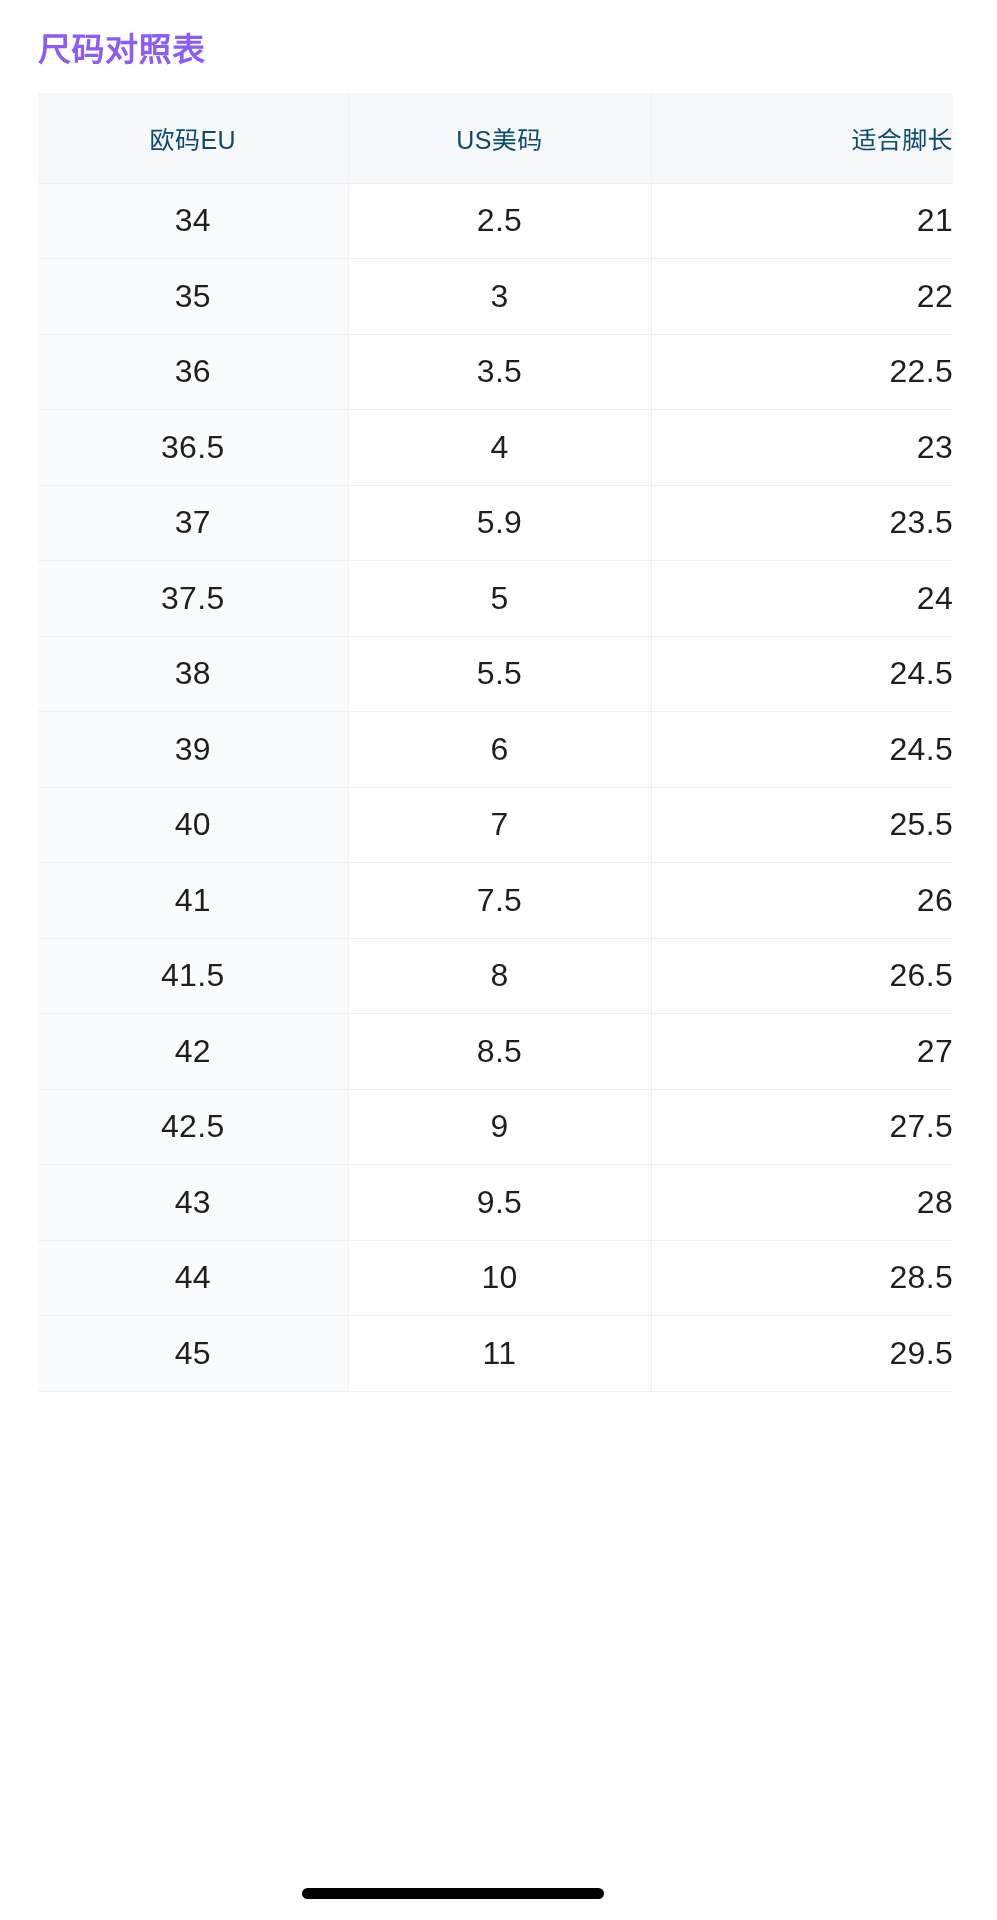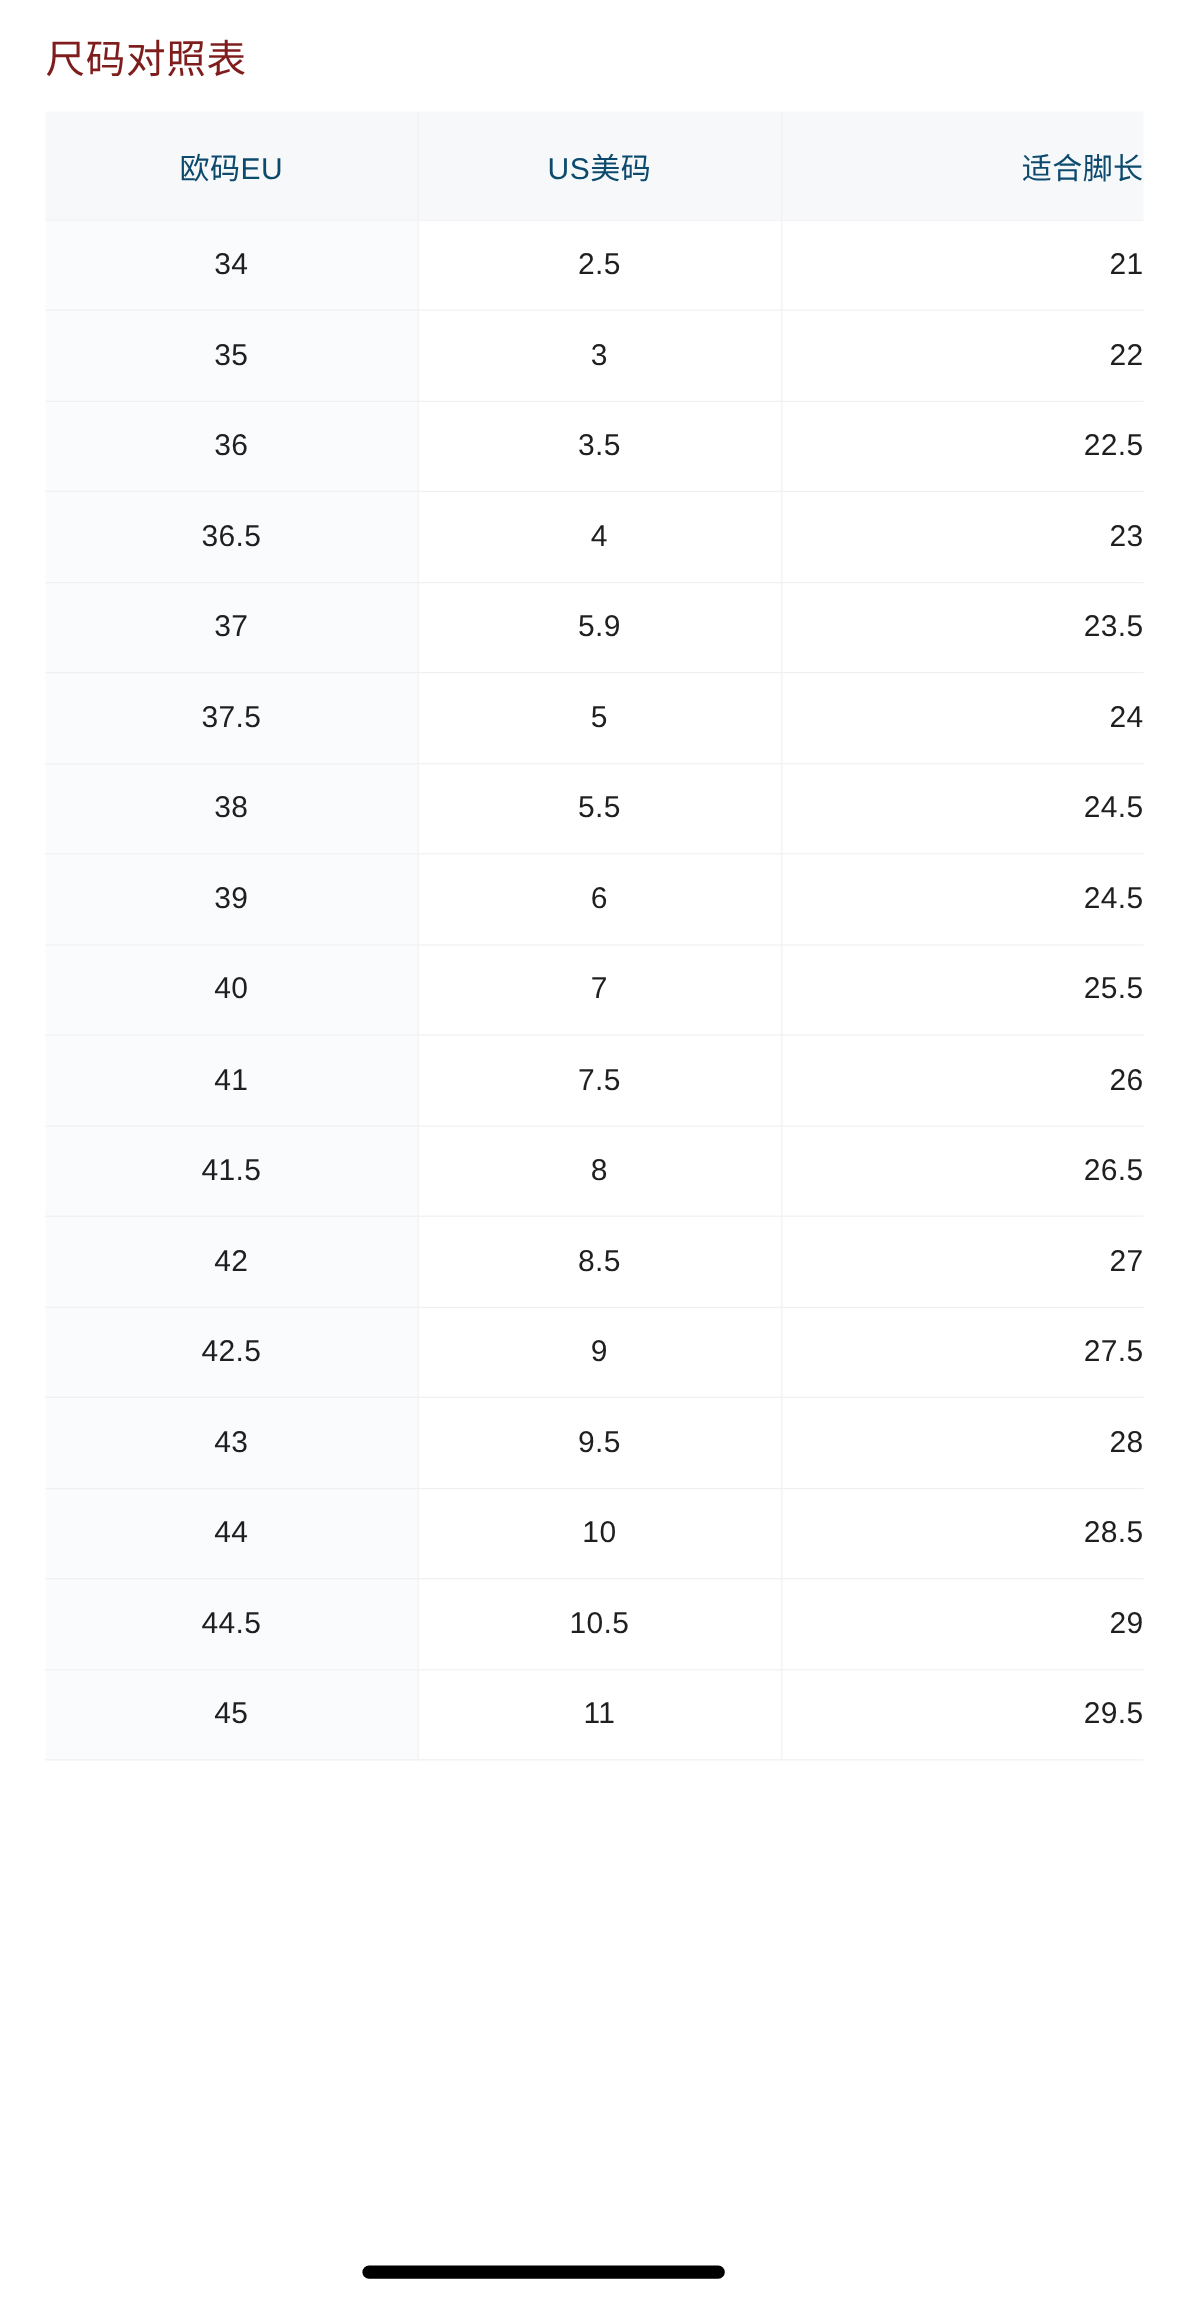--- a/index.html
+++ b/index.html
@@ -24,22 +24,22 @@
     position: relative;
     background: #ffffff;
   }
 
   
   .page-title {
     position: absolute;
     left: 38px;
     top: 29px;
     font-size: 33px;
-    font-weight: 400;
-    color: #7f1d1d;
+    font-weight: 700;
+    color: #8b5cf6;
     letter-spacing: 0.5px;
     line-height: 1.25;
     white-space: nowrap;
   }
 
   
   .size-table {
     position: absolute;
     left: 38px;
     top: 93px;
@@ -71,21 +71,21 @@
     background: #f7f8fa;
     font-size: 25px;
     font-weight: 500;
     color: #0c4a6e;
     letter-spacing: 0.4px;
   }
 
   .size-table tbody td {
     height: 75.5px;
     background: #ffffff;
-    font-size: 25px;
+    font-size: 32px;
     font-weight: 400;
     color: #1f1f1f;
     letter-spacing: 0.3px;
   }
 
   
   .size-table tbody td.c-eu {
     background: #fafbfc;
   }
   .size-table thead th.c-eu {
@@ -194,25 +194,20 @@
           <td class="c-eu">43</td>
           <td class="c-us">9.5</td>
           <td class="c-len">28</td>
         </tr>
         <tr>
           <td class="c-eu">44</td>
           <td class="c-us">10</td>
           <td class="c-len">28.5</td>
         </tr>
         <tr>
-          <td class="c-eu">44.5</td>
-          <td class="c-us">10.5</td>
-          <td class="c-len">29</td>
-        </tr>
-        <tr>
           <td class="c-eu">45</td>
           <td class="c-us">11</td>
           <td class="c-len">29.5</td>
         </tr>
       </tbody>
   </table>
 
   <div class="home-indicator"></div>
 
 </div>

